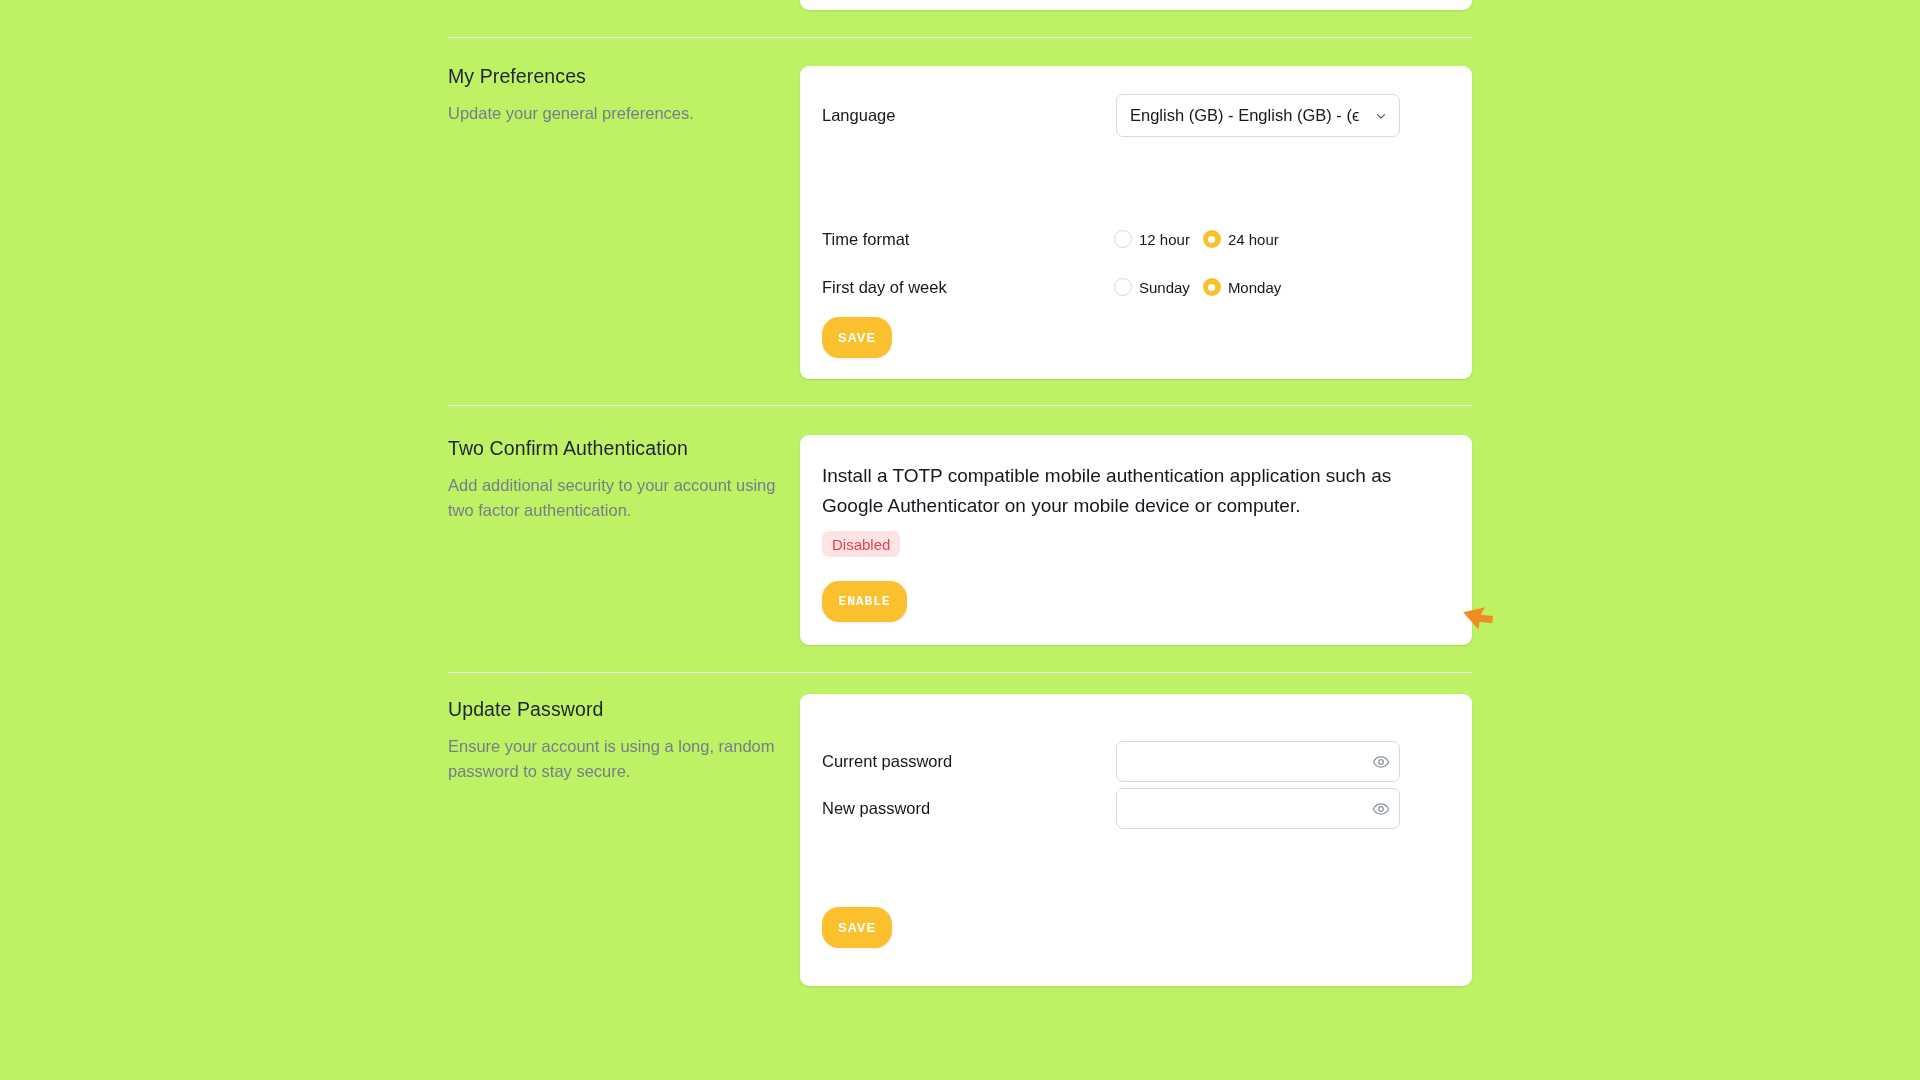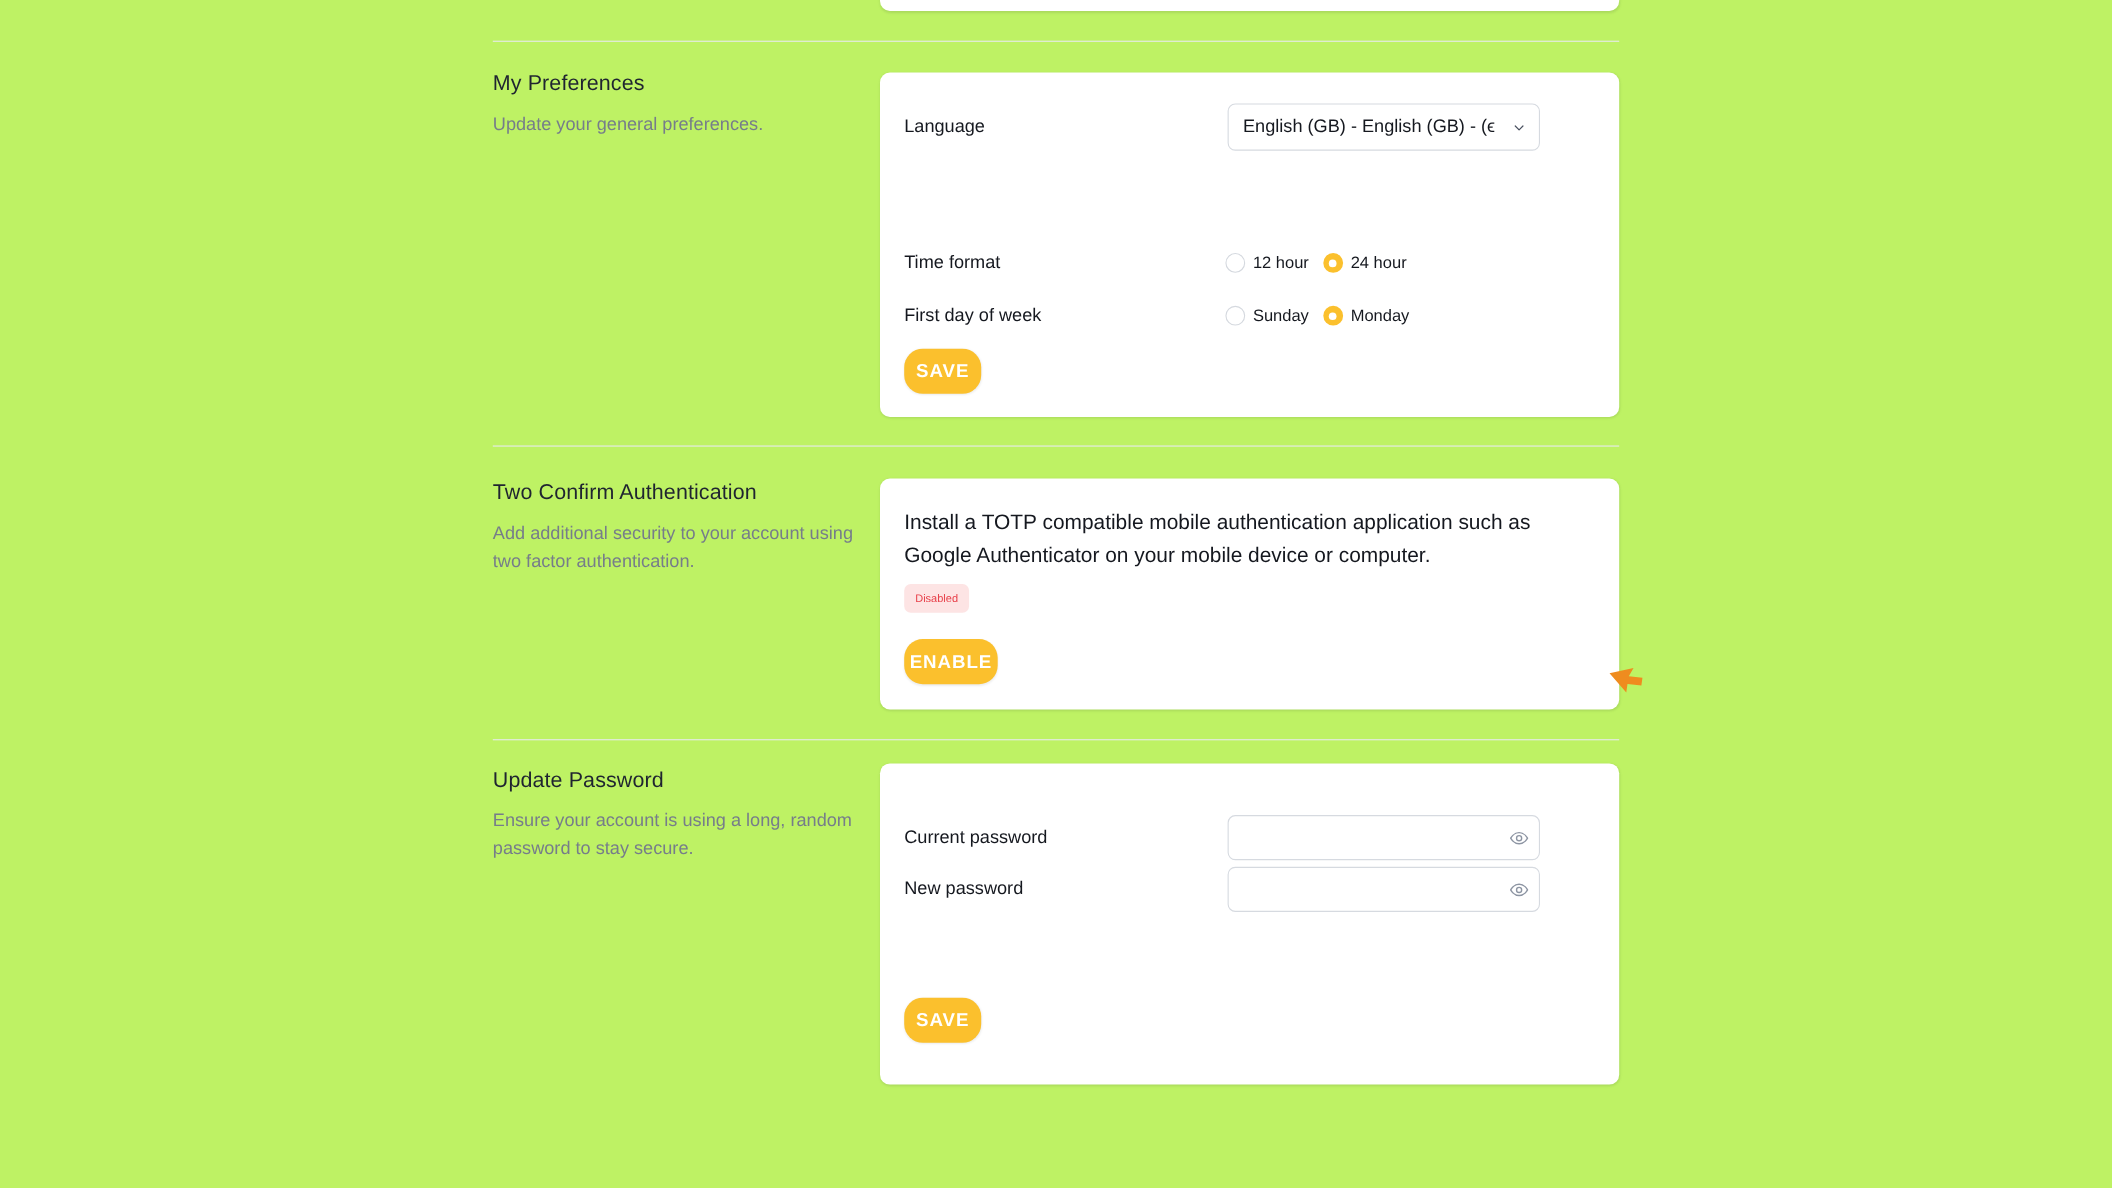--- a/index.html
+++ b/index.html
@@ -184,21 +184,21 @@
   .btn {
     display: inline-flex;
     align-items: center;
     justify-content: center;
     height: 41px;
     border: none;
     border-radius: 17px;
     background: #fbc02d;
     color: #ffffff;
     font-family: "Liberation Sans", sans-serif;
-    font-size: 17px;
+    font-size: 13px;
     font-weight: 700;
     letter-spacing: 0.85px;
     cursor: pointer;
     box-shadow: 0 1px 2px rgba(16,24,40,0.08);
   }
   .btn-save { width: 70px; }
   .btn-enable { width: 85px; }
 
   
   .totp-text {
@@ -214,21 +214,21 @@
     position: absolute;
     left: 22px;
     top: 96px;
     display: inline-flex;
     align-items: center;
     height: 26px;
     padding: 0 10px;
     border-radius: 6px;
     background: #fde4e4;
     color: #e8404a;
-    font-size: 10px;
+    font-size: 15px;
   }
 
   
   .pw-wrap {
     position: relative;
     width: 284px;
     height: 41px;
   }
   .pw-input {
     width: 284px;
@@ -333,21 +333,21 @@
     <div class="section">
 
       <div class="section-aside" style="top:436px;">
         <div class="section-title">Two Confirm Authentication</div>
         <div class="section-desc">Add additional security to your account using two factor authentication.</div>
       </div>
 
       <div class="card" style="top:435px; height:210px;">
         <div class="totp-text">Install a TOTP compatible mobile authentication application such as Google Authenticator on your mobile device or computer.</div>
         <div class="badge">Disabled</div>
-        <button class="btn btn-enable" style="position:absolute; left:22px; top:146px;">ENABLE</button>
+        <button class="btn btn-enable" style="position:absolute; left:22px; top:146px;font-family:Liberation Mono, monospace;">ENABLE</button>
       </div>
     </div>
 
     <div class="divider" style="top:672px;"></div>
 
     <div class="section">
 
       <div class="section-aside" style="top:697px;">
         <div class="section-title">Update Password</div>
         <div class="section-desc">Ensure your account is using a long, random password to stay secure.</div>

